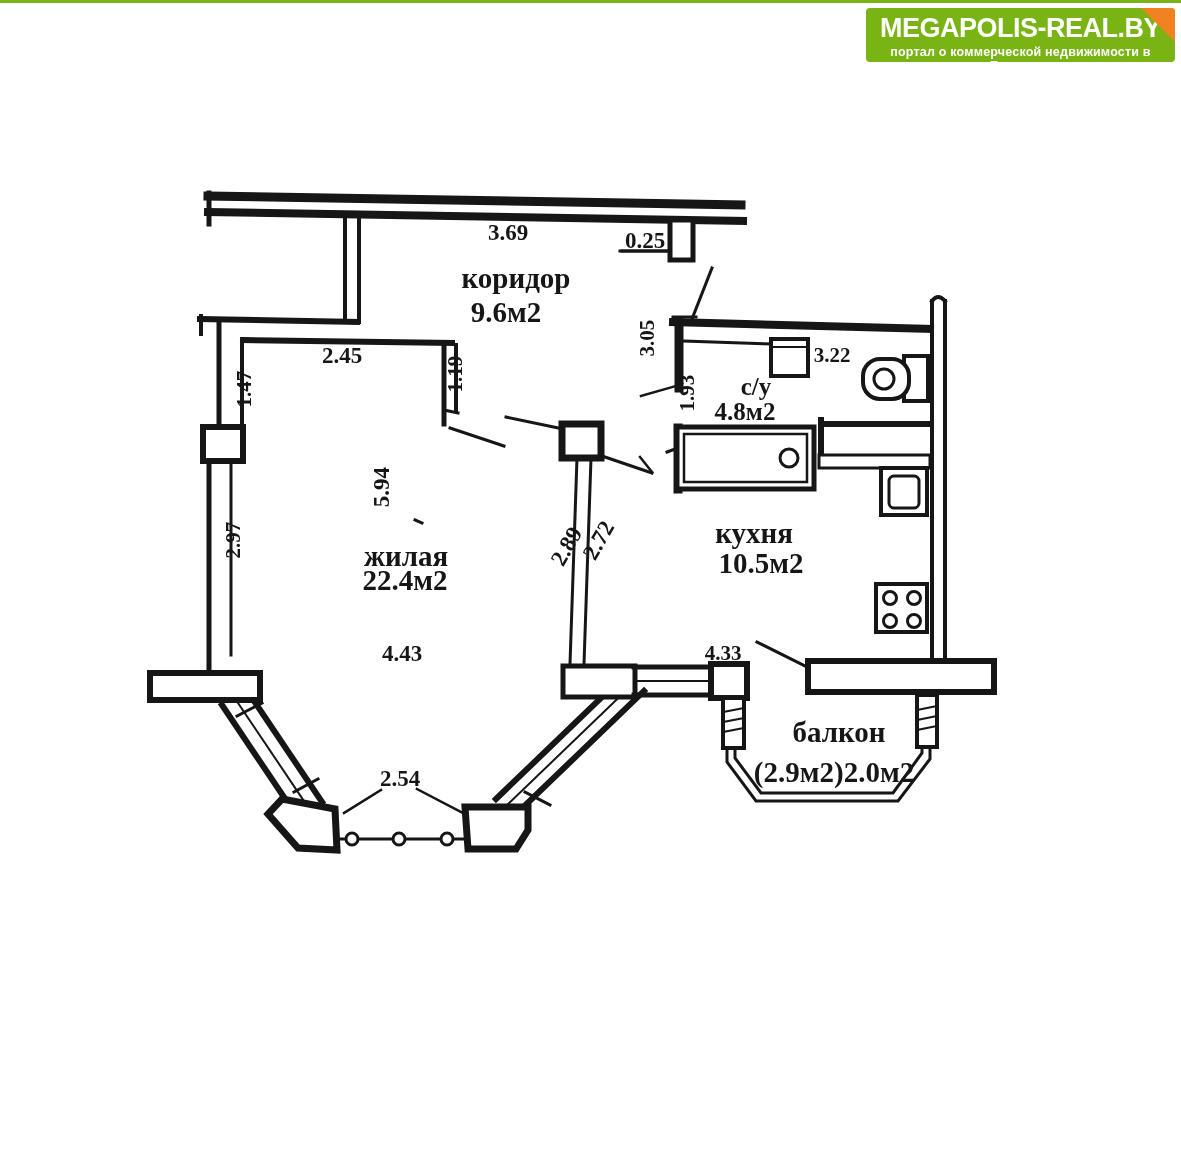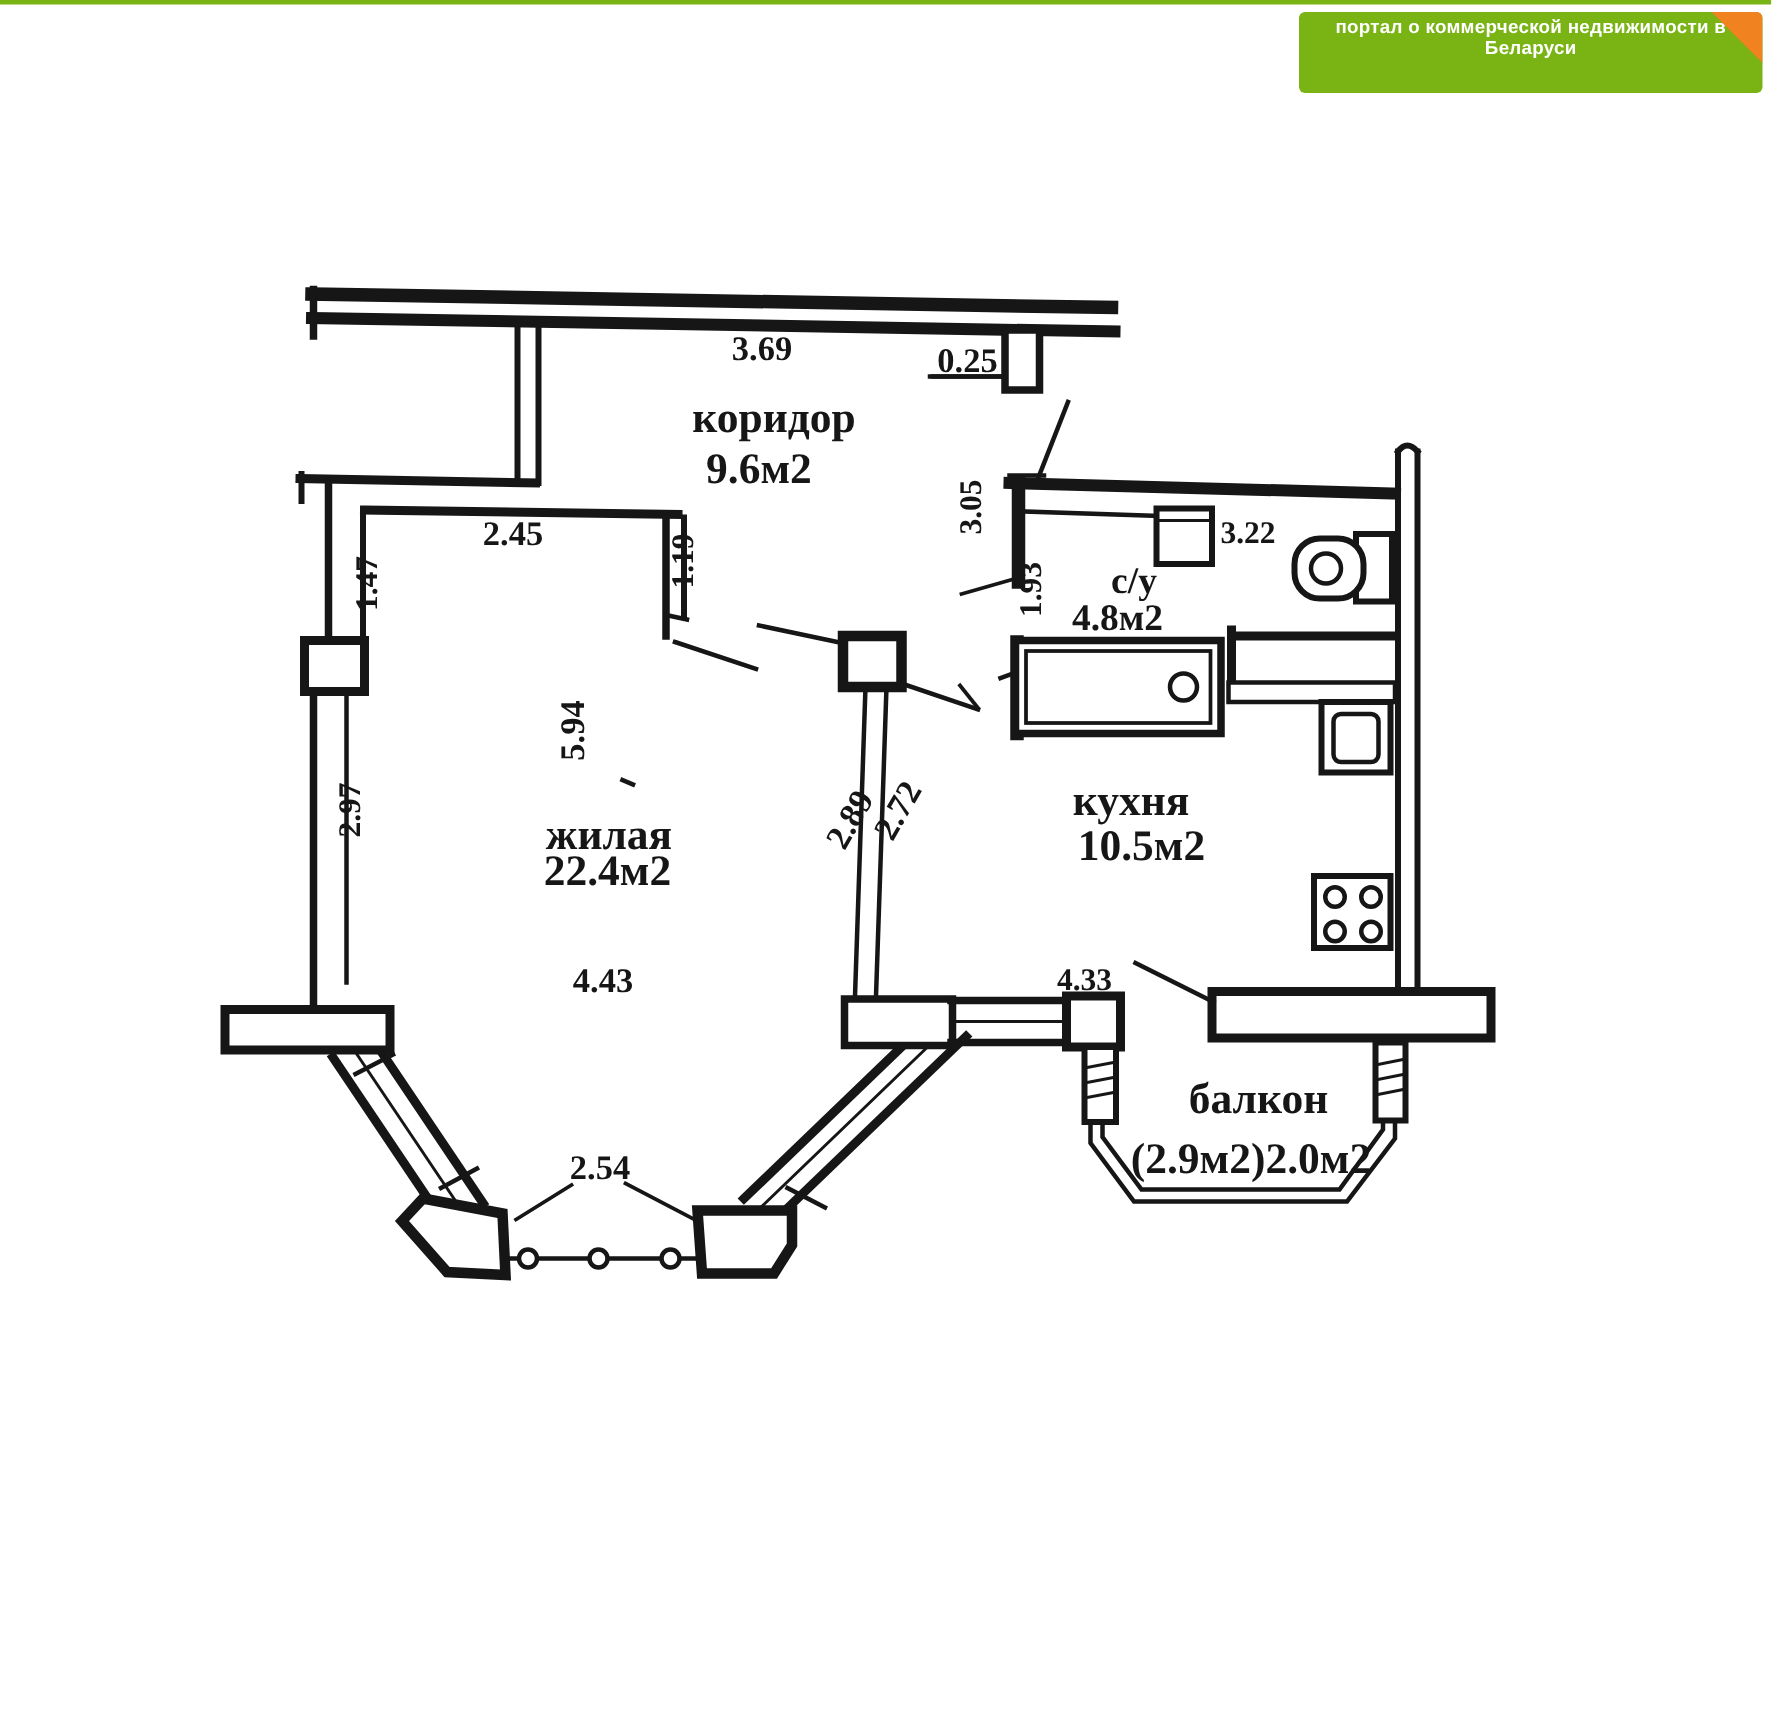--- a/index.html
+++ b/index.html
@@ -196,17 +196,18 @@
       <text class="dim" text-anchor="middle" x="605" y="544" transform="rotate(-60 605 544)">2.72</text>
       <text class="dim-s" text-anchor="middle" x="654" y="338" transform="rotate(-90 654 338)">3.05</text>
       <text class="dim-s" text-anchor="middle" x="694" y="393" transform="rotate(-90 694 393)">1.93</text>
       <text class="dim-s" text-anchor="middle" x="832" y="362">3.22</text>
       <text class="dim-s" text-anchor="middle" x="723" y="660">4.33</text>
     </g>
   </svg>
 
   <div class="top-strip"></div>
   <div class="logo">
+    <div class="logo-title">MEGAPOLIS-REAL.BY</div>
     <div class="logo-subtitle">портал о коммерческой недвижимости в Беларуси</div>
     <div class="logo-corner"></div>
   </div>
 
 </div>
 
 </body></html>

